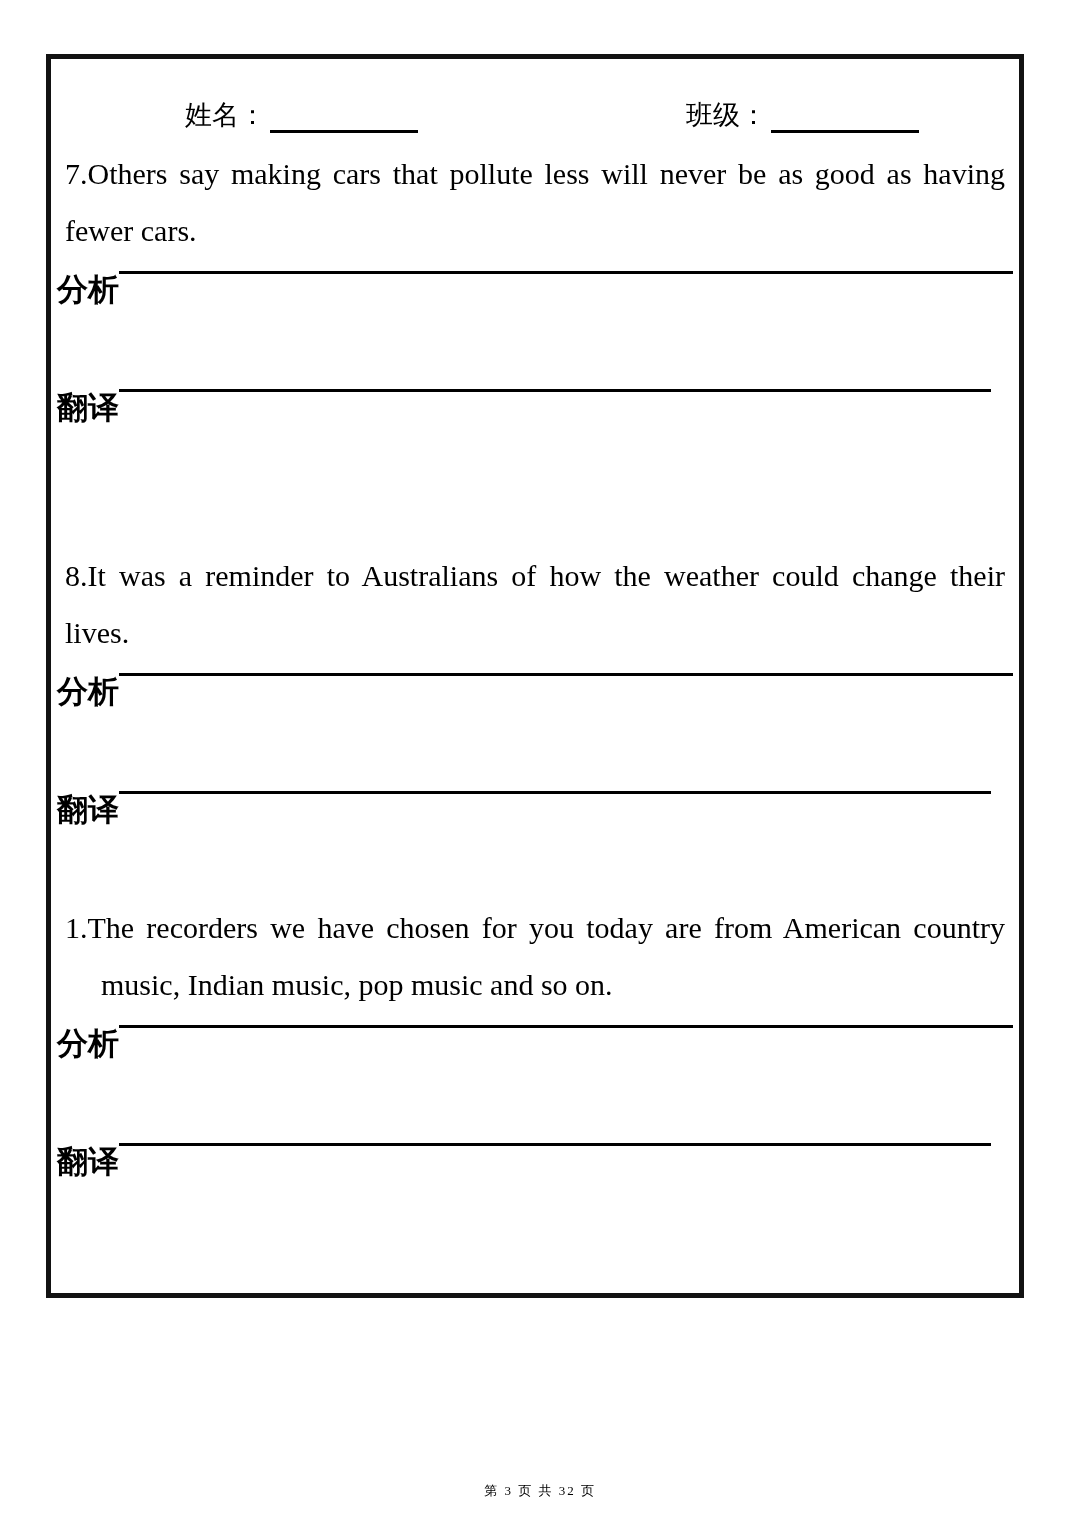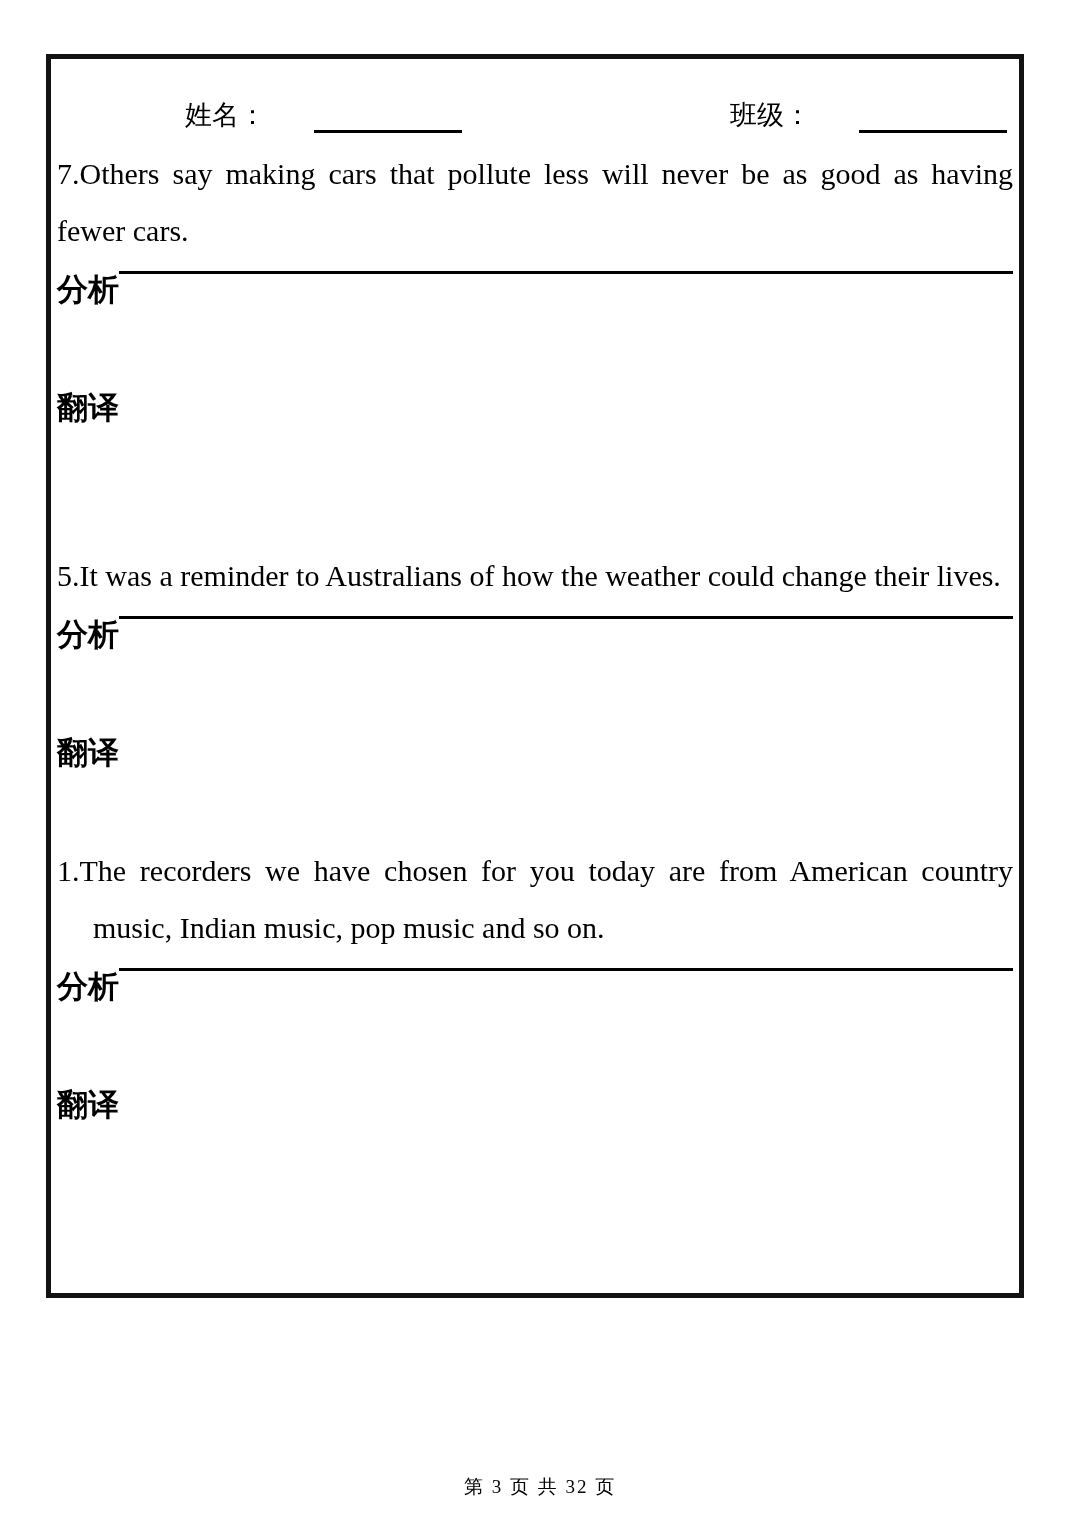--- a/index.html
+++ b/index.html
@@ -38,36 +38,35 @@
   }
   .name-row {
     display: flex;
     align-items: flex-end;
     margin-top: 26px;
     font-size: 27px;
   }
   .field-group {
     display: flex;
     align-items: flex-end;
-    gap: 44px;
   }
   .field-group.name   { margin-left: 128px; }
   .field-group.clazz  { margin-left: 268px; margin-top: 12px; }
   .blank {
     display: inline-block;
     width: 148px;
     border-bottom: 3px solid #000;
     height: 1em;
     margin-left: 4px;
   }
   .sentence {
     font-size: 30px;
     line-height: 1.9;
     text-align: justify;
-    margin: 0;
+    margin: 8px;
   }
   .sentence.first { margin-top: 12px; }
   .sentence.hanging {
     padding-left: 36px;
     text-indent: -36px;
   }
   .rule-line {
     display: flex;
     align-items: flex-start;
     margin-top: 12px;
@@ -77,31 +76,31 @@
     font-weight: bold;
     font-size: 31px;
     line-height: 1.2;
     white-space: nowrap;
   }
   .rule-line .rule {
     flex: 1;
     border-bottom: 3px solid #000;
     margin-bottom: 6px;
   }
-  .rule-line.translation { margin-top: 72px; flex-direction: column; }
+  .rule-line.translation { margin-top: 72px; }
   .rule-line.translation .rule { margin-right: 22px; }
   .item-8 { margin-top: 112px; }
   .item-9 { margin-top: 62px; }
   .page-footer {
     position: absolute;
     left: 0;
     right: 0;
     bottom: 28px;
     text-align: center;
-    font-size: 19px;
+    font-size: 13px;
     letter-spacing: 2px;
   }
 </style>
 </head>
 <body>
 
 <div class="sheet">
   <div class="border-box">
 
 
@@ -122,21 +121,21 @@
         <span class="label">分析</span>
         <span class="rule"></span>
       </div>
       <div class="rule-line translation">
         <span class="label">翻译</span>
         <span class="rule"></span>
       </div>
     </div>
 
     <div class="item-8">
-      <p class="sentence">5.It was a reminder to Australians of how the weather could change their lives.</p>
+      <p class="sentence">8.It was a reminder to Australians of how the weather could change their lives.</p>
       <div class="rule-line analysis">
         <span class="label">分析</span>
         <span class="rule"></span>
       </div>
       <div class="rule-line translation">
         <span class="label">翻译</span>
         <span class="rule"></span>
       </div>
     </div>
 

